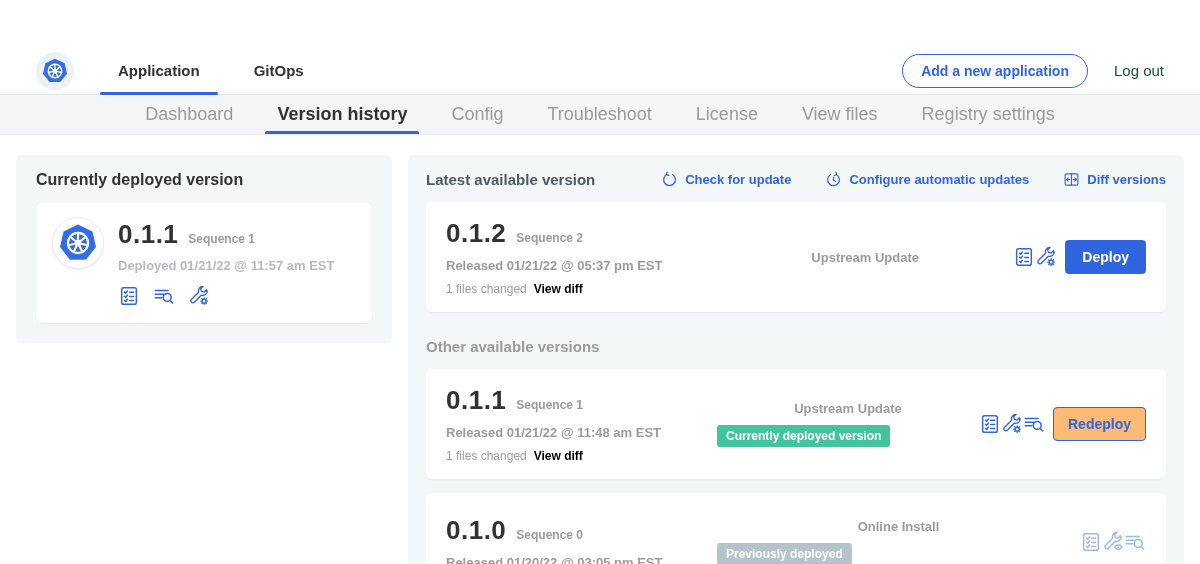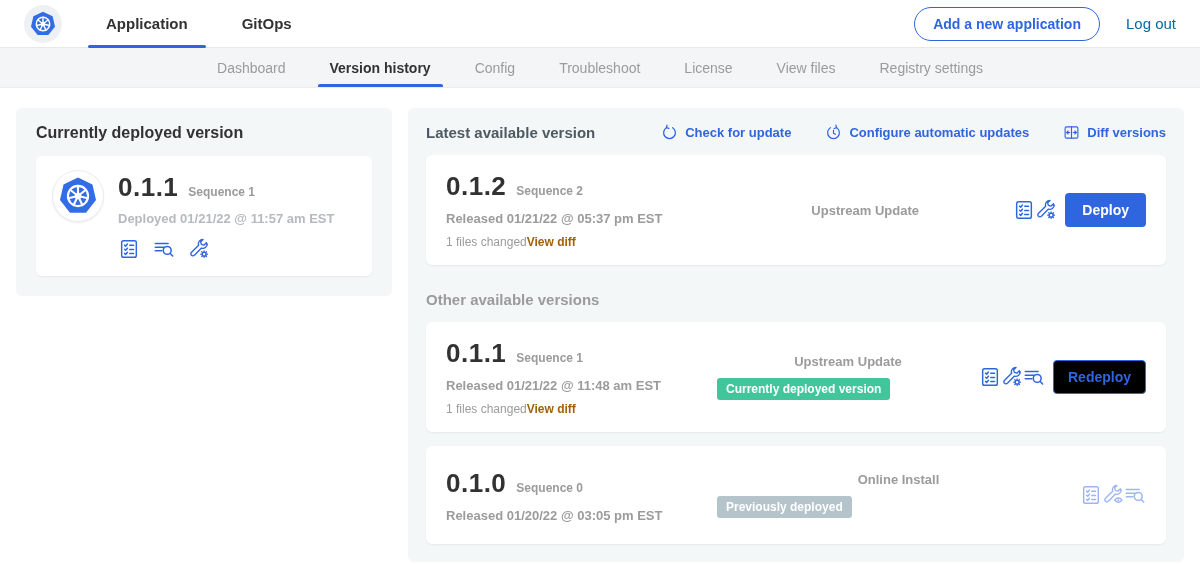--- a/index.html
+++ b/index.html
@@ -1,40 +1,40 @@
 <!DOCTYPE html>
 <html><head>
 <meta charset="utf-8">
 <style>
   * { box-sizing: border-box; margin: 0; padding: 0; }
   html, body { width: 1200px; height: 564px; overflow: hidden; background: #fff;
     font-family: "Liberation Sans", sans-serif; color: #323232; }
 
   
-  .header { height: 48px; display: flex; align-items: stretch; padding: 0 24px;
-    border-bottom: 1px solid #e8e8e8; background: #fff; }
+  .header { height: 48px; display: flex; align-items: stretch; padding: 0 36px;
+    border-bottom: 1px solid #e8e8e8; background: #fff; margin-top: 47px; }
   .logo-circle { width: 38px; height: 38px; border-radius: 50%; background: #eef1f3;
     display: flex; align-items: center; justify-content: center; align-self: center;
     margin-right: 38px; }
   .hdr-tabs { display: flex; align-items: stretch; }
   .hdr-tab { position: relative; display: flex; align-items: center; padding: 0 6px;
     margin-right: 42px; font-size: 15px; font-weight: 700; color: #323232; cursor: pointer; }
   .hdr-tab .underline { position: absolute; left: -12px; right: -12px; bottom: -1px;
     height: 3px; background: #3065e0; border-radius: 2px; }
   .hdr-spacer { flex: 1; }
   .btn-pill { align-self: center; border: 1px solid #3065e0; border-radius: 18px;
     padding: 8px 18px; background: #fff; color: #3065e0; font-size: 14px; font-weight: 700;
     margin-right: 26px; cursor: pointer; font-family: inherit; }
-  .logout { align-self: center; font-size: 15px; color: #0369a1; cursor: pointer; }
+  .logout { align-self: center; font-size: 15px; color: #14532d; cursor: pointer; }
 
   
   .subnav { height: 40px; background: #f4f5f7; border-bottom: 1px solid #ececec;
     display: flex; justify-content: center; }
   .sub-tab { position: relative; display: flex; align-items: center; padding: 0 22px;
-    font-size: 14px; color: #9b9b9b; cursor: pointer; justify-content: flex-end; }
+    font-size: 18px; color: #9b9b9b; cursor: pointer; justify-content: flex-end; }
   .sub-tab.active { color: #323232; font-weight: 700; }
   .sub-tab.active .underline { position: absolute; left: 10px; right: 10px; bottom: 0;
     height: 3px; background: #3065e0; border-radius: 2px 2px 0 0; }
 
   
   .main { display: flex; align-items: flex-start; gap: 16px; padding: 20px 16px; }
 
   .gray-card { background: #f4f7f8; border-radius: 6px; }
 
   .deployed-card { width: 376px; padding: 16px 20px 20px; flex-shrink: 0; }
@@ -60,32 +60,32 @@
   .panel-title { font-size: 15px; font-weight: 700; color: #4e5a63; }
   .panel-actions { margin-left: auto; display: flex; align-items: center; gap: 34px; }
   .link-action { display: flex; align-items: center; gap: 7px; color: #3065e0;
     font-size: 13px; font-weight: 700; cursor: pointer; }
   .link-action svg { width: 17px; height: 17px; }
 
   .version-card { padding: 16px 20px; display: flex; align-items: center; min-height: 98px; }
   .vc-left { width: 265px; flex-shrink: 0; }
   .released { font-size: 13px; color: #9b9b9b; font-weight: 600; margin-top: 9px; }
   .files-line { font-size: 12px; color: #9b9b9b; margin-top: 9px; }
-  .view-diff { color: #a16207; font-weight: 700; cursor: pointer; }
+  .view-diff { color: #000000; font-weight: 700; margin-left: 7px; cursor: pointer; }
   .vc-mid { flex: 1; padding-left: 6px; }
   .source { font-size: 13px; font-weight: 700; color: #9b9b9b; text-align: center; }
   .badge { display: inline-block; margin-top: 9px; padding: 4px 9px; border-radius: 3px;
     font-size: 12px; font-weight: 700; color: #fff; }
   .badge.green { background: #42c59b; }
   .badge.gray { background: #b5c3cb; }
   .vc-right { display: flex; align-items: center; }
   .btn-solid { background: #3065e0; color: #fff; border: none; border-radius: 4px;
     padding: 9px 17px; font-size: 14px; font-weight: 700; margin-left: 8px;
     cursor: pointer; font-family: inherit; }
-  .btn-outline { background: #000000; color: #3065e0; border: 1px solid #3065e0;
+  .btn-outline { background: #fdba74; color: #3065e0; border: 1px solid #3065e0;
     border-radius: 4px; padding: 8px 14px; font-size: 14px; font-weight: 700;
     margin-left: 8px; cursor: pointer; font-family: inherit; }
 
   .other-title { font-size: 15px; font-weight: 600; color: #9b9b9b; margin: 26px 0 14px; }
   .card-gap { margin-top: 14px; }
 </style>
 </head>
 <body>
 
 <svg width="0" height="0" style="position:absolute">

